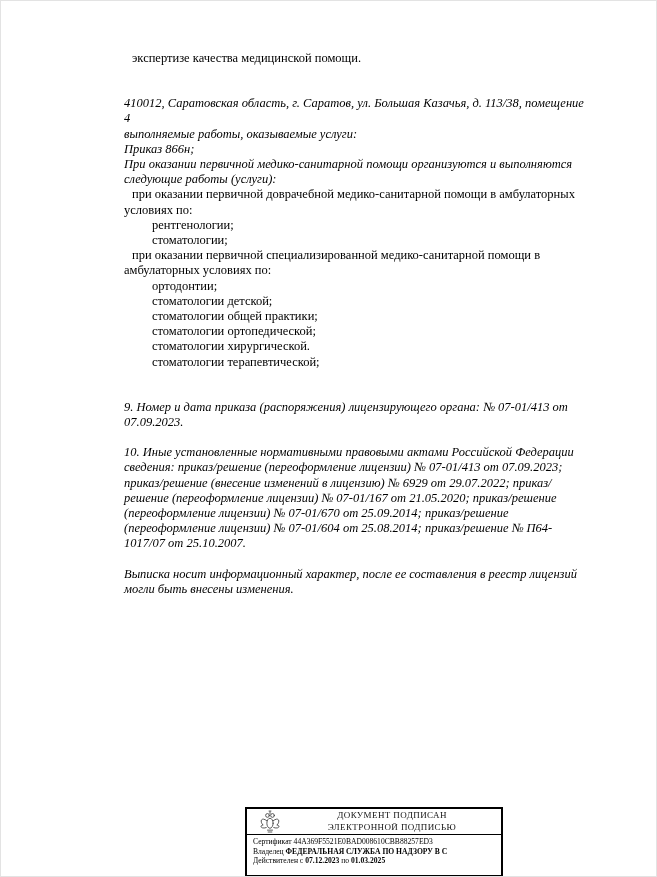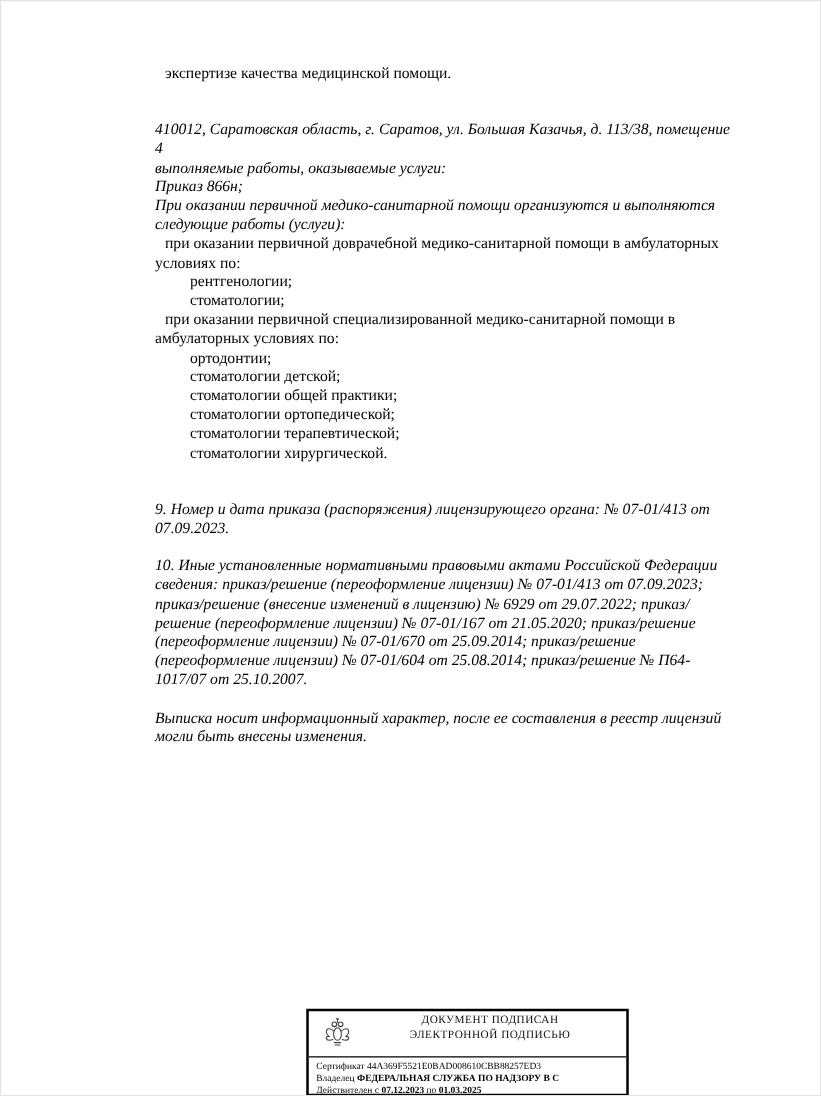--- a/index.html
+++ b/index.html
@@ -41,21 +41,22 @@
     top: 806px;
     width: 258px;
     height: 70px;
     border: 2px solid #000;
     box-sizing: border-box;
     background: #fff;
     overflow: hidden;
   }
   .stamp-top {
     display: flex;
-    height: 35px;
+    align-items: center;
+    height: 24px;
     padding: 1px 4px 0 6px;
     box-sizing: border-box;
   }
   .emblem {
     flex: 0 0 34px;
     width: 34px;
     height: 32px;
     display: inline-flex;
     align-items: center;
     justify-content: center;
@@ -100,22 +101,22 @@
       <div class="para indent-0">Приказ 866н;</div>
       <div class="para indent-0">При оказании первичной медико-санитарной помощи организуются и выполняются следующие работы (услуги):</div>
       <div class="para indent-1">при оказании первичной доврачебной медико-санитарной помощи в амбулаторных условиях по:</div>
       <div class="para indent-2">рентгенологии;</div>
       <div class="para indent-2">стоматологии;</div>
       <div class="para indent-1">при оказании первичной специализированной медико-санитарной помощи в амбулаторных условиях по:</div>
       <div class="para indent-2">ортодонтии;</div>
       <div class="para indent-2">стоматологии детской;</div>
       <div class="para indent-2">стоматологии общей практики;</div>
       <div class="para indent-2">стоматологии ортопедической;</div>
+      <div class="para indent-2">стоматологии хирургической.</div>
       <div class="para indent-2">стоматологии терапевтической;</div>
-      <div class="para indent-2">стоматологии хирургической.</div>
       <div class="gap"></div>
       <div class="gap"></div>
       <div class="para indent-0">9. Номер и дата приказа (распоряжения) лицензирующего органа: № 07-01/413 от 07.09.2023.</div>
       <div class="gap"></div>
       <div class="para indent-0">10. Иные установленные нормативными правовыми актами Российской Федерации сведения: приказ/решение (переоформление лицензии) № 07-01/413 от 07.09.2023; приказ/решение (внесение изменений в лицензию) № 6929 от 29.07.2022; приказ/решение (переоформление лицензии) № 07-01/167 от 21.05.2020; приказ/решение (переоформление лицензии) № 07-01/670 от 25.09.2014; приказ/решение (переоформление лицензии) № 07-01/604 от 25.08.2014; приказ/решение № П64-1017/07 от 25.10.2007.</div>
       <div class="gap"></div>
       <div class="para indent-0">Выписка носит информационный характер, после ее составления в реестр лицензий могли быть внесены изменения.</div>
     </div>
 
   <div class="stamp">

